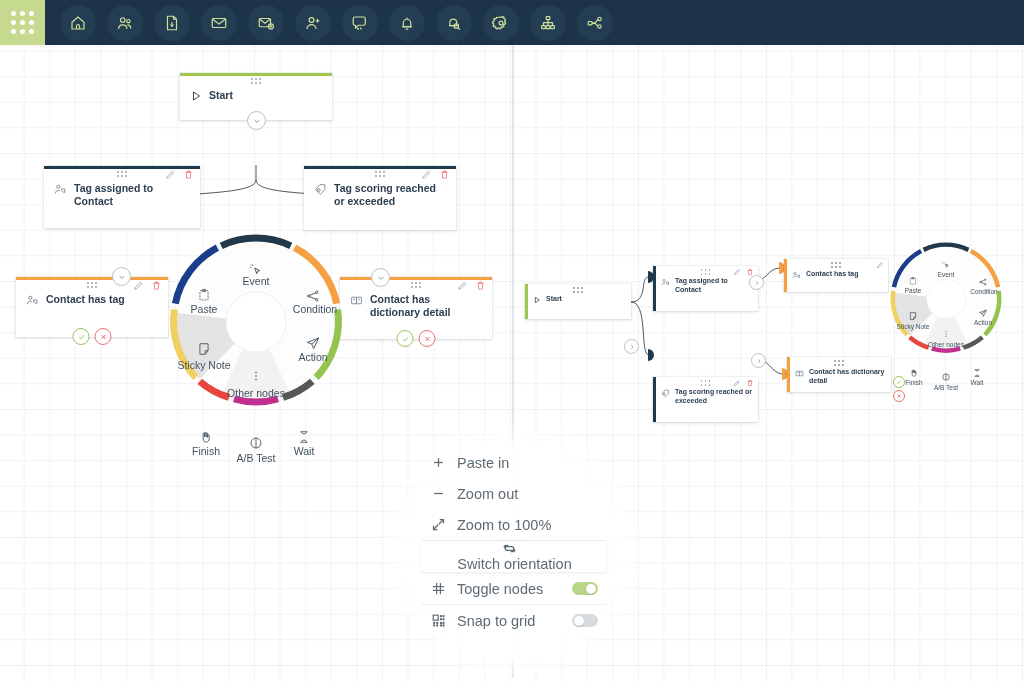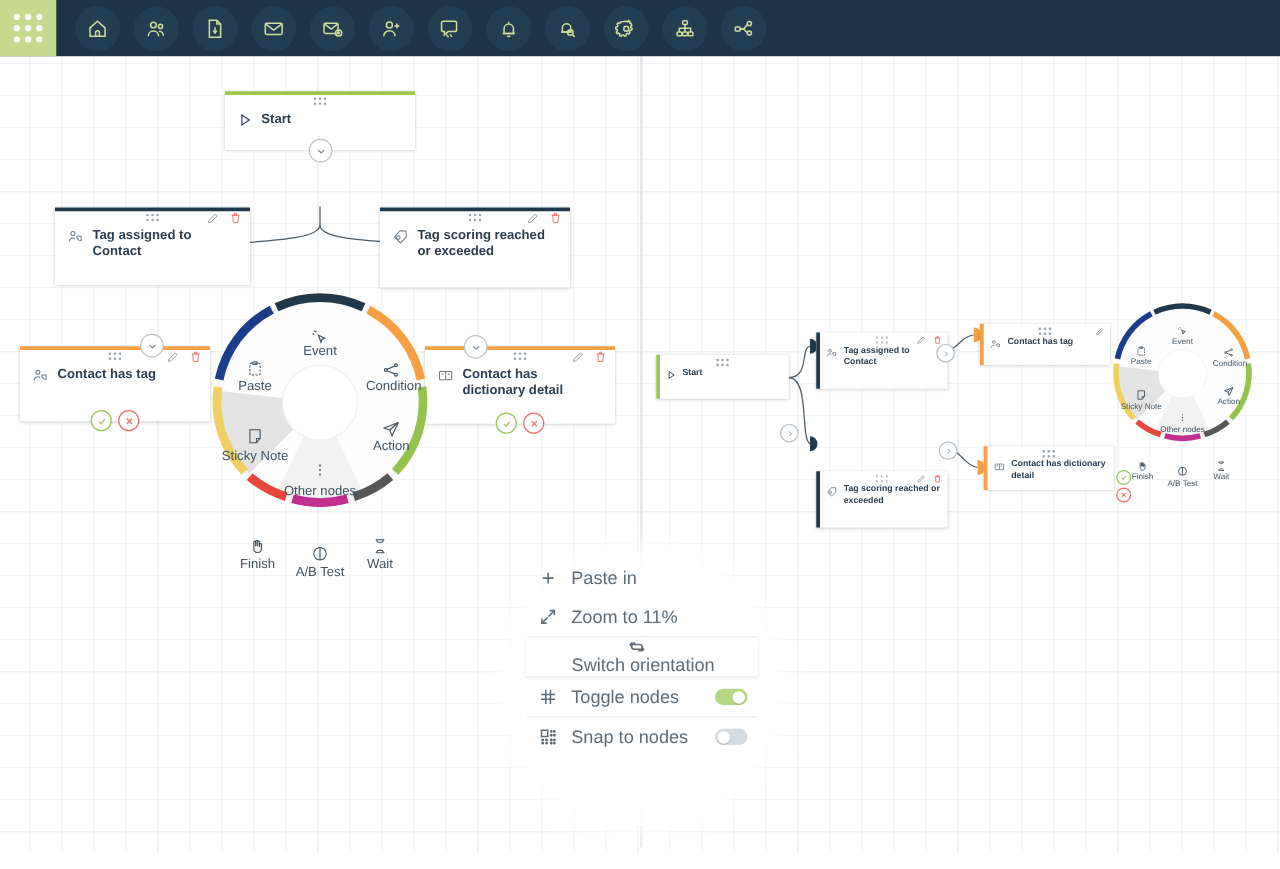--- a/index.html
+++ b/index.html
@@ -868,31 +868,39 @@
     <div class="ctx-item row-plain">
       <span class="cic">
         <svg width="15" height="15" viewBox="0 0 24 24" fill="none" stroke="#5e6b75" stroke-width="2">
             <path d="M12 5v14"></path>
             <path d="M5 12h14"></path>
           </svg>
       </span>
       <span class="ctxt">Paste in</span>
     </div>
 
+    <div class="ctx-item row-plain">
+      <span class="cic">
+        <svg width="15" height="15" viewBox="0 0 24 24" fill="none" stroke="#5e6b75" stroke-width="2">
+            <path d="M5 12h14"></path>
+          </svg>
+      </span>
+      <span class="ctxt">Zoom out</span>
+    </div>
 
     <div class="ctx-item row-plain">
       <span class="cic">
         <svg width="15" height="15" viewBox="0 0 24 24" fill="none" stroke="#5e6b75" stroke-width="2">
             <path d="M14 4h6v6"></path>
             <path d="M20 4l-7.5 7.5"></path>
             <path d="M10 20H4v-6"></path>
             <path d="M4 20l7.5-7.5"></path>
           </svg>
       </span>
-      <span class="ctxt">Zoom to 11%</span>
+      <span class="ctxt">Zoom to 100%</span>
     </div>
 
     <div class="ctx-sep"></div>
 
     <div class="ctx-item hl">
       <span class="cic">
         <svg width="15" height="15" viewBox="0 0 24 24" fill="none" stroke="#5e6b75" stroke-width="2">
             <path d="M4 9h11a4 4 0 0 1 0 8h-1"></path>
             <path d="M20 15H9a4 4 0 0 1 0-8h1"></path>
             <path d="M6 6.5L3.5 9 6 11.5"></path>
@@ -932,21 +940,21 @@
           <circle cx="5" cy="16" r=".9" fill="#5e6b75"></circle>
             <circle cx="10" cy="16" r=".9" fill="#5e6b75"></circle>
           <circle cx="16" cy="16" r=".9" fill="#5e6b75"></circle>
             <circle cx="20" cy="16" r=".9" fill="#5e6b75"></circle>
           <circle cx="5" cy="20" r=".9" fill="#5e6b75"></circle>
             <circle cx="10" cy="20" r=".9" fill="#5e6b75"></circle>
           <circle cx="16" cy="20" r=".9" fill="#5e6b75"></circle>
             <circle cx="20" cy="20" r=".9" fill="#5e6b75"></circle>
         </svg>
       </span>
-      <span class="ctxt">Snap to nodes</span>
+      <span class="ctxt">Snap to grid</span>
       <span class="toggle off">
           <span class="knob"></span>
         </span>
     </div>
 
   </div>
 
 </div>
 
 </body></html>

